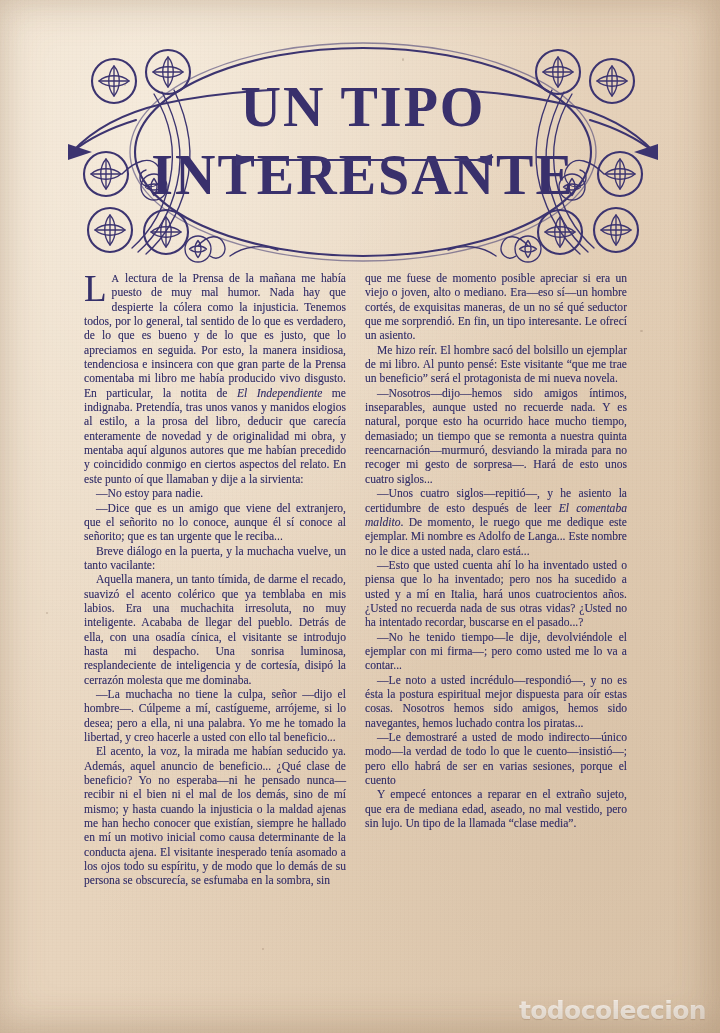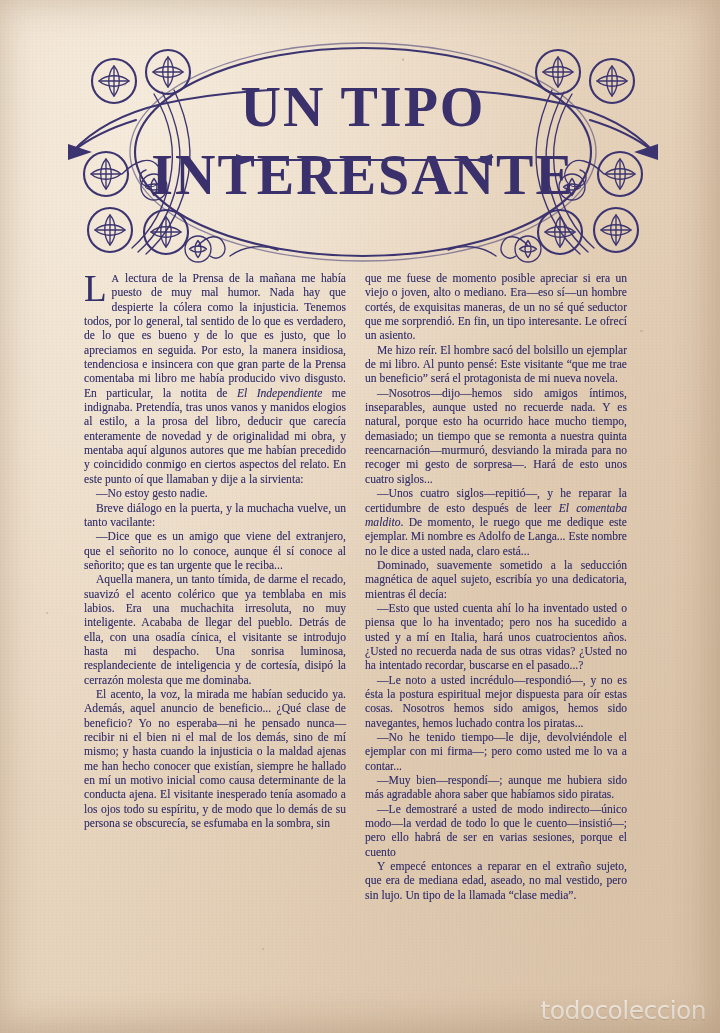--- a/index.html
+++ b/index.html
@@ -120,21 +120,21 @@
 
   
   .col { text-shadow: 0 0 0.35px rgba(53,48,106,0.40); }
 
   
   #watermark {
     position: absolute;
     right: 14px;
     bottom: 8px;
     font-family: "DejaVu Sans", sans-serif;
-    font-weight: 400;
+    font-weight: 700;
     font-size: 25px;
     letter-spacing: -0.6px;
     color: rgba(255,255,255,0.72);
     text-shadow: 0 1px 1px rgba(140,110,80,0.30);
     user-select: none;
   }
 
   
   .speck { position: absolute; background: rgba(110,88,66,0.25); border-radius: 50%; pointer-events: none; }
 </style>
@@ -212,40 +212,39 @@
       <path d="M434,120 L416,126 L434,132 Z" class="orn-fill"></path>
     </svg>
   </div>
 
   <div id="columns">
 
     <div class="col" id="col-left">
 
       <p class="firstpar"><span class="dropcap">L</span><span class="smallcaps">A</span><span> lectura de la Prensa de la mañana me había puesto de muy mal humor. Nada hay que despierte la cólera como la injusticia. Tenemos todos, por lo general, tal sentido de lo que es verdadero, de lo que es bueno y de lo que es justo, que lo apreciamos en seguida. Por esto, la manera insidiosa, tendenciosa e insincera con que gran parte de la Prensa comentaba mi libro me había producido vivo disgusto. En particular, la notita de </span><em>El Independiente</em><span> me indignaba. Pretendía, tras unos vanos y manidos elogios al estilo, a la prosa del libro, deducir que carecía enteramente de novedad y de originalidad mi obra, y mentaba aquí algunos autores que me habían precedido y coincidido conmigo en ciertos aspectos del relato. En este punto oí que llamaban y dije a la sirvienta:</span></p>
 
-      <p><span>—No estoy gesto nadie.</span></p>
+      <p><span>—No estoy para nadie.</span></p>
+      <p><span>—Dice que es un amigo que viene del extranjero, que el señorito no lo conoce, aunque él sí conoce al señorito; que es tan urgente que le reciba...</span></p>
       <p><span>Breve diálogo en la puerta, y la muchacha vuelve, un tanto vacilante:</span></p>
-      <p><span>—Dice que es un amigo que viene del extranjero, que el señorito no lo conoce, aunque él sí conoce al señorito; que es tan urgente que le reciba...</span></p>
       <p><span>Aquella manera, un tanto tímida, de darme el recado, suavizó el acento colérico que ya temblaba en mis labios. Era una muchachita irresoluta, no muy inteligente. Acababa de llegar del pueblo. Detrás de ella, con una osadía cínica, el visitante se introdujo hasta mi despacho. Una sonrisa luminosa, resplandeciente de inteligencia y de cortesía, disipó la cerrazón molesta que me dominaba.</span></p>
+      <p><span>—La muchacha no tiene la culpa, señor —dijo el hombre—. Cúlpeme a mí, castígueme, arrójeme, si lo desea; pero a ella, ni una palabra. Yo me he tomado la libertad, y creo hacerle a usted con ello tal beneficio...</span></p>
       <p><span>El acento, la voz, la mirada me habían seducido ya. Además, aquel anuncio de beneficio... ¿Qué clase de beneficio? Yo no esperaba—ni he pensado nunca—recibir ni el bien ni el mal de los demás, sino de mí mismo; y hasta cuando la injusticia o la maldad ajenas me han hecho conocer que existían, siempre he hallado en mí un motivo inicial como causa determinante de la conducta ajena. El visitante inesperado tenía asomado a los ojos todo su espíritu, y de modo que lo demás de su persona se obscurecía, se esfumaba en la sombra, sin</span></p>
     </div>
 
     <div class="col" id="col-right">
 
       <p class="firstpar"><span>que me fuese de momento posible apreciar si era un viejo o joven, alto o mediano. Era—eso sí—un hombre cortés, de exquisitas maneras, de un no sé qué seductor que me sorprendió. En fin, un tipo interesante. Le ofrecí un asiento.</span></p>
       <p><span>Me hizo reír. El hombre sacó del bolsillo un ejemplar de mi libro. Al punto pensé: Este visitante “que me trae un beneficio” será el protagonista de mi nueva novela.</span></p>
       <p><span>—Nosotros—dijo—hemos sido amigos íntimos, inseparables, aunque usted no recuerde nada. Y es natural, porque esto ha ocurrido hace mucho tiempo, demasiado; un tiempo que se remonta a nuestra quinta reencarnación—murmuró, desviando la mirada para no recoger mi gesto de sorpresa—. Hará de esto unos cuatro siglos...</span></p>
 
-      <p><span>—Unos cuatro siglos—repitió—, y he reparar la certidumbre de esto después de leer </span><em>El comentaba maldito</em><span>. De momento, le ruego que me dedique este ejemplar. Mi nombre es Adolfo de Langa... Este nombre no le dice a usted nada, claro está...</span></p>
-
-      <p><span>Dominado, suavemente sometido a la seducción magnética de aquel sujeto, escribía yo una dedicatoria, mientras él decía:</span></p>
+      <p><span>—Unos cuatro siglos—repitió—, y he asiento la certidumbre de esto después de leer </span><em>El comentaba maldito</em><span>. De momento, le ruego que me dedique este ejemplar. Mi nombre es Adolfo de Langa... Este nombre no le dice a usted nada, claro está...</span></p>
+
       <p><span>—Esto que usted cuenta ahí lo ha inventado usted o piensa que lo ha inventado; pero nos ha sucedido a usted y a mí en Italia, hará unos cuatrocientos años. ¿Usted no recuerda nada de sus otras vidas? ¿Usted no ha intentado recordar, buscarse en el pasado...?</span></p>
+      <p><span>—No he tenido tiempo—le dije, devolviéndole el ejemplar con mi firma—; pero como usted me lo va a contar...</span></p>
       <p><span>—Le noto a usted incrédulo—respondió—, y no es ésta la postura espiritual mejor dispuesta para oír estas cosas. Nosotros hemos sido amigos, hemos sido navegantes, hemos luchado contra los piratas...</span></p>
-      <p><span>—No he tenido tiempo—le dije, devolviéndole el ejemplar con mi firma—; pero como usted me lo va a contar...</span></p>
-      <p><span>—Muy bien—respondí—; aunque me hubiera sido más agradable ahora saber que habíamos sido piratas.</span></p>
       <p><span>—Le demostraré a usted de modo indirecto—único modo—la verdad de todo lo que le cuento—insistió—; pero ello habrá de ser en varias sesiones, porque el cuento</span></p>
       <p><span>Y empecé entonces a reparar en el extraño sujeto, que era de mediana edad, aseado, no mal vestido, pero sin lujo. Un tipo de la llamada “clase media”.</span></p>
     </div>
   </div>
 
   <div class="speck" style="left:124px; top:84px;  width:2px; height:2px;"></div>
   <div class="speck" style="left:402px; top:58px;  width:2px; height:3px;"></div>
   <div class="speck" style="left:262px; top:948px; width:2px; height:2px;"></div>
   <div class="speck" style="left:640px; top:330px; width:3px; height:2px;"></div>
   <div class="speck" style="left:46px;  top:612px; width:2px; height:2px;"></div>

